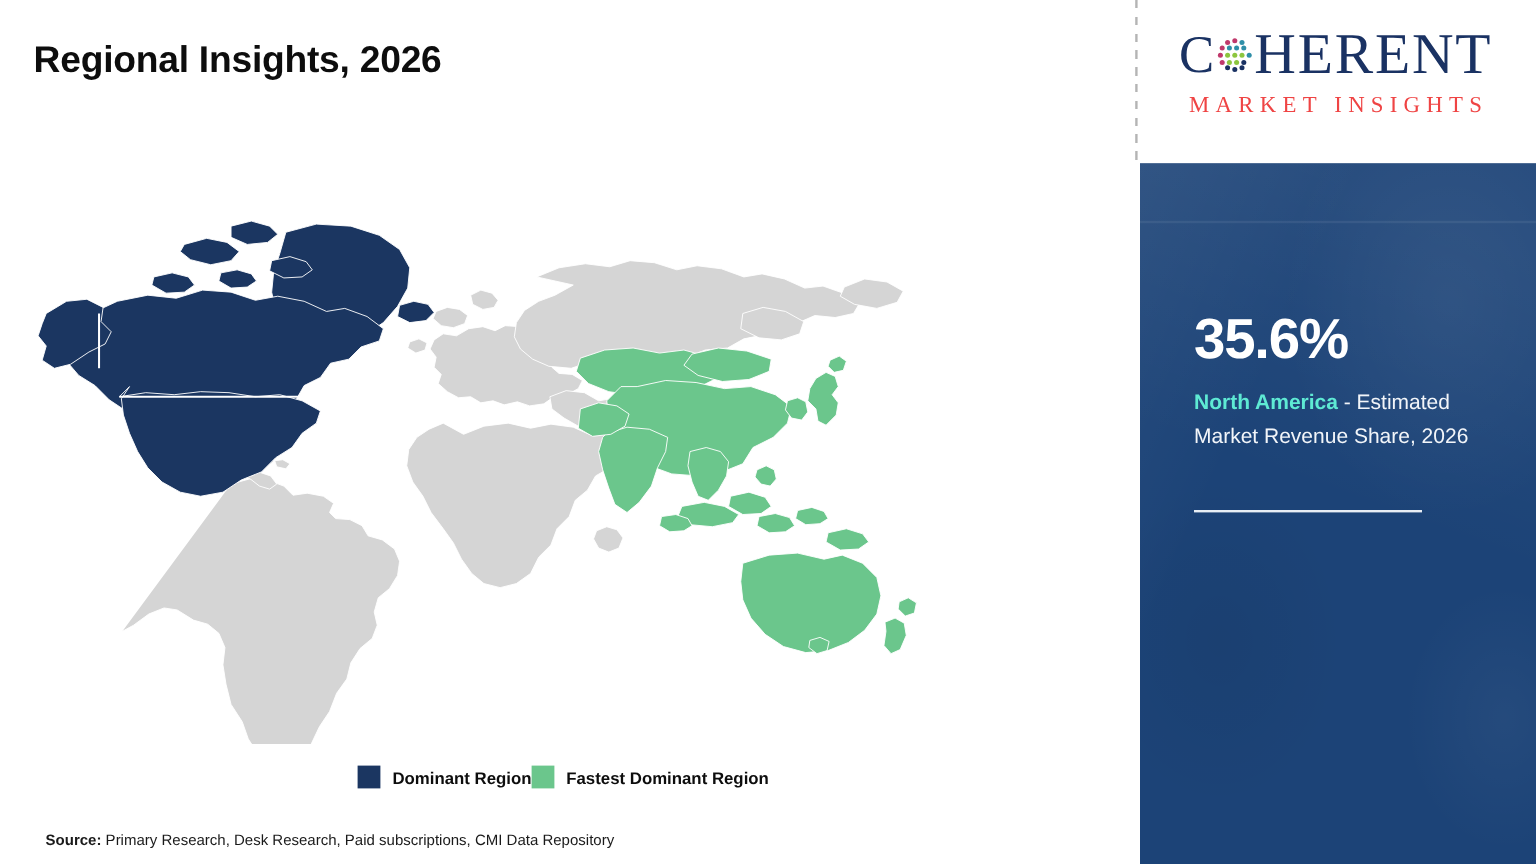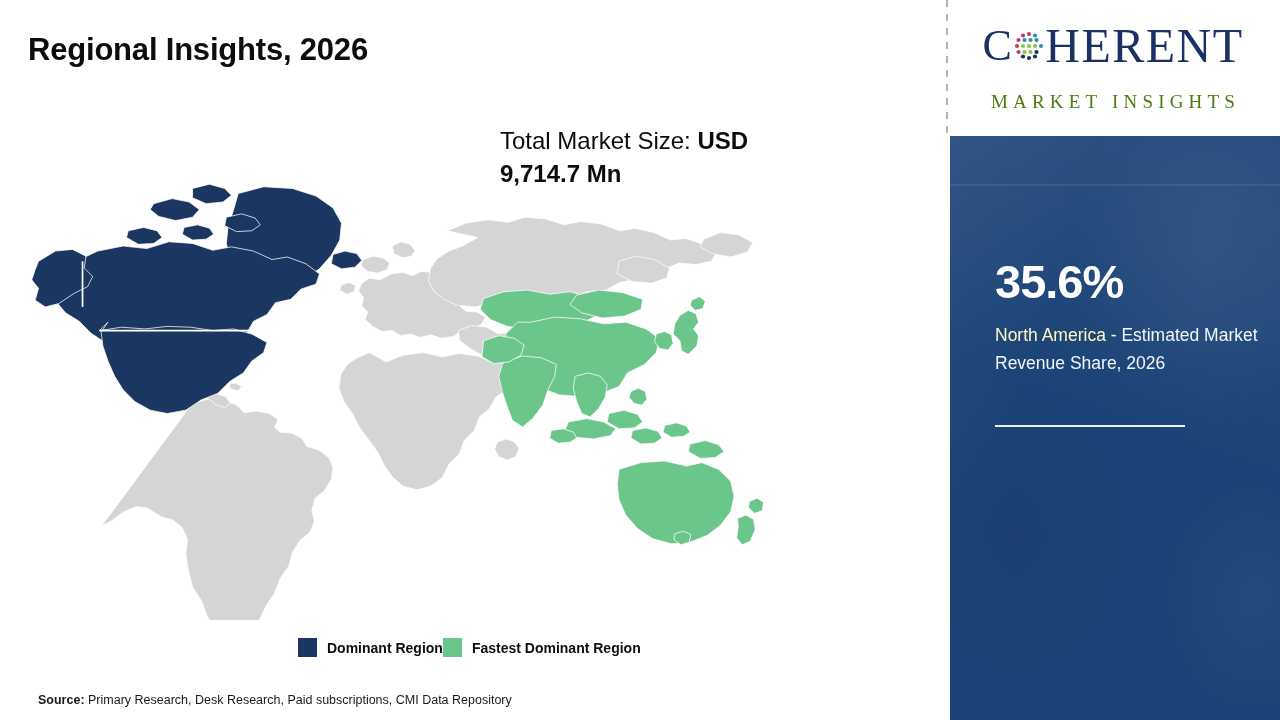--- a/index.html
+++ b/index.html
@@ -60,23 +60,23 @@
   #logo { position:absolute; left:963px; top:22px; width:300px; height:86px; }
   .logo-row1 {
     display:flex; align-items:center; justify-content:center;
     font-family:"Liberation Serif", serif;
     font-size:38px; color:#1a3263; letter-spacing:1.5px; line-height:1;
   }
   .logo-c { font-size:44px; }
   .logo-rest { font-size:48px; }
   #globe { width:30px; height:30px; margin:0 1px; display:block; }
   .logo-row2 {
-    margin-top:21px; text-align:center;
+    margin-top:7px; text-align:center;
     font-family:"Liberation Serif", serif;
-    font-size:19px; color:#4d7c0f; letter-spacing:5.2px;
+    font-size:19px; color:#ef4444; letter-spacing:5.2px;
     padding-left:5px;
   }
 
   
   #panel {
     position:absolute; left:950px; top:136px; width:330px; height:642px;
     background:#1c4377; overflow:hidden;
   }
   #panel .tex {
     position:absolute; inset:0;
@@ -94,40 +94,37 @@
     pointer-events:none;
   }
   .pct {
     position:absolute; left:45px; top:122px;
     font-size:47px; font-weight:bold; color:#ffffff; letter-spacing:-1px; line-height:1;
   }
   .shareline {
     position:absolute; left:45px; top:186px; width:268px;
     font-size:17.5px; color:#f2f5f9; line-height:1.58;
   }
-  .shareline .b { font-weight:normal; color:#fef9c3; }
+  .shareline .b { font-weight:bold; color:#5eead4; }
   .rule {
     position:absolute; left:45px; top:289px; width:190px; height:1.5px;
     background:#e8eef5;
   }
   .mktname {
     position:absolute; left:45px; top:326px; width:255px;
     font-size:25px; color:#f4f7fb; line-height:1.62; font-weight:300;
   }
 </style>
 </head>
 <body>
 
 <div id="stage">
 
   <div class="title">Regional Insights, 2026</div>
 
-  <div class="mktsize">
-    <span class="lbl">Total Market Size: </span><span class="val">USD 9,714.7 Mn</span>
-  </div>
 
   <div id="mapwrap">
     <svg viewBox="0 0 1010 520" xmlns="http://www.w3.org/2000/svg">
       <g>
 
         <path class="land" d="M196 264 l18 -5 18 1 16 6 9 9 14 -2 16 3 10 7 -4 9 6 6 14 1 12 6 6 10 14 4 12 9 5 12 -2 14 -8 13 -11 9 -4 14 3 13 -5 13 -12 10 -9 14 -4 16 -10 14 -7 18 -10 15 -9 19 -7 22 -9 19 -12 14 -9 6 -6 -4 2 -12 -3 -10 -8 4 -3 -8 5 -11 -2 -13 -9 -14 -6 -17 -11 -17 -5 -20 -3 -19 2 -17 -6 -14 -11 -9 -14 -4 -16 -10 -13 -2 -15 6 -15 11 -11 6 -14z"></path>
 
         <path class="land" d="M126 209 l12 -4 14 2 10 6 12 3 9 8 12 5 8 9 11 5 9 9 12 4 6 8 -7 5 -10 -3 -9 -7 -11 -4 -9 -8 -12 -5 -9 -9 -12 -4 -10 -8 -12 -3 -9 -6 -8 -8z"></path>
         <path class="land" d="M213 235 l10 -2 9 3 6 6 -6 4 -10 -2 -9 -5z"></path>
         <path class="land" d="M239 241 l8 -1 7 4 -4 5 -9 -2z"></path>

